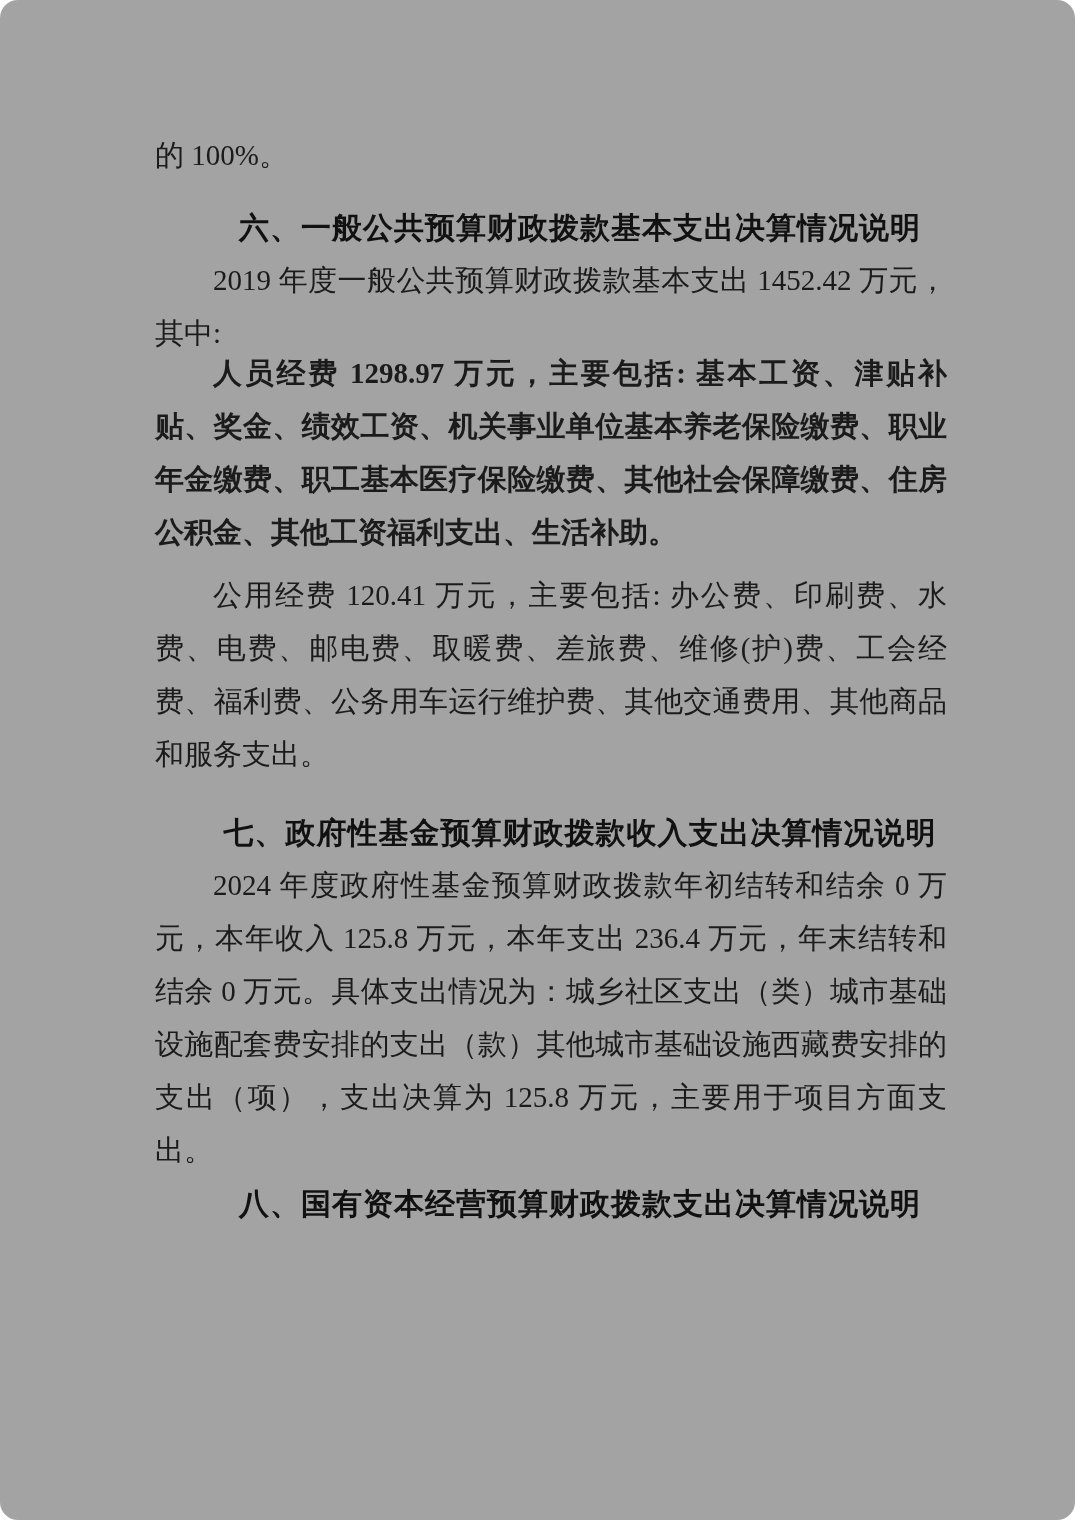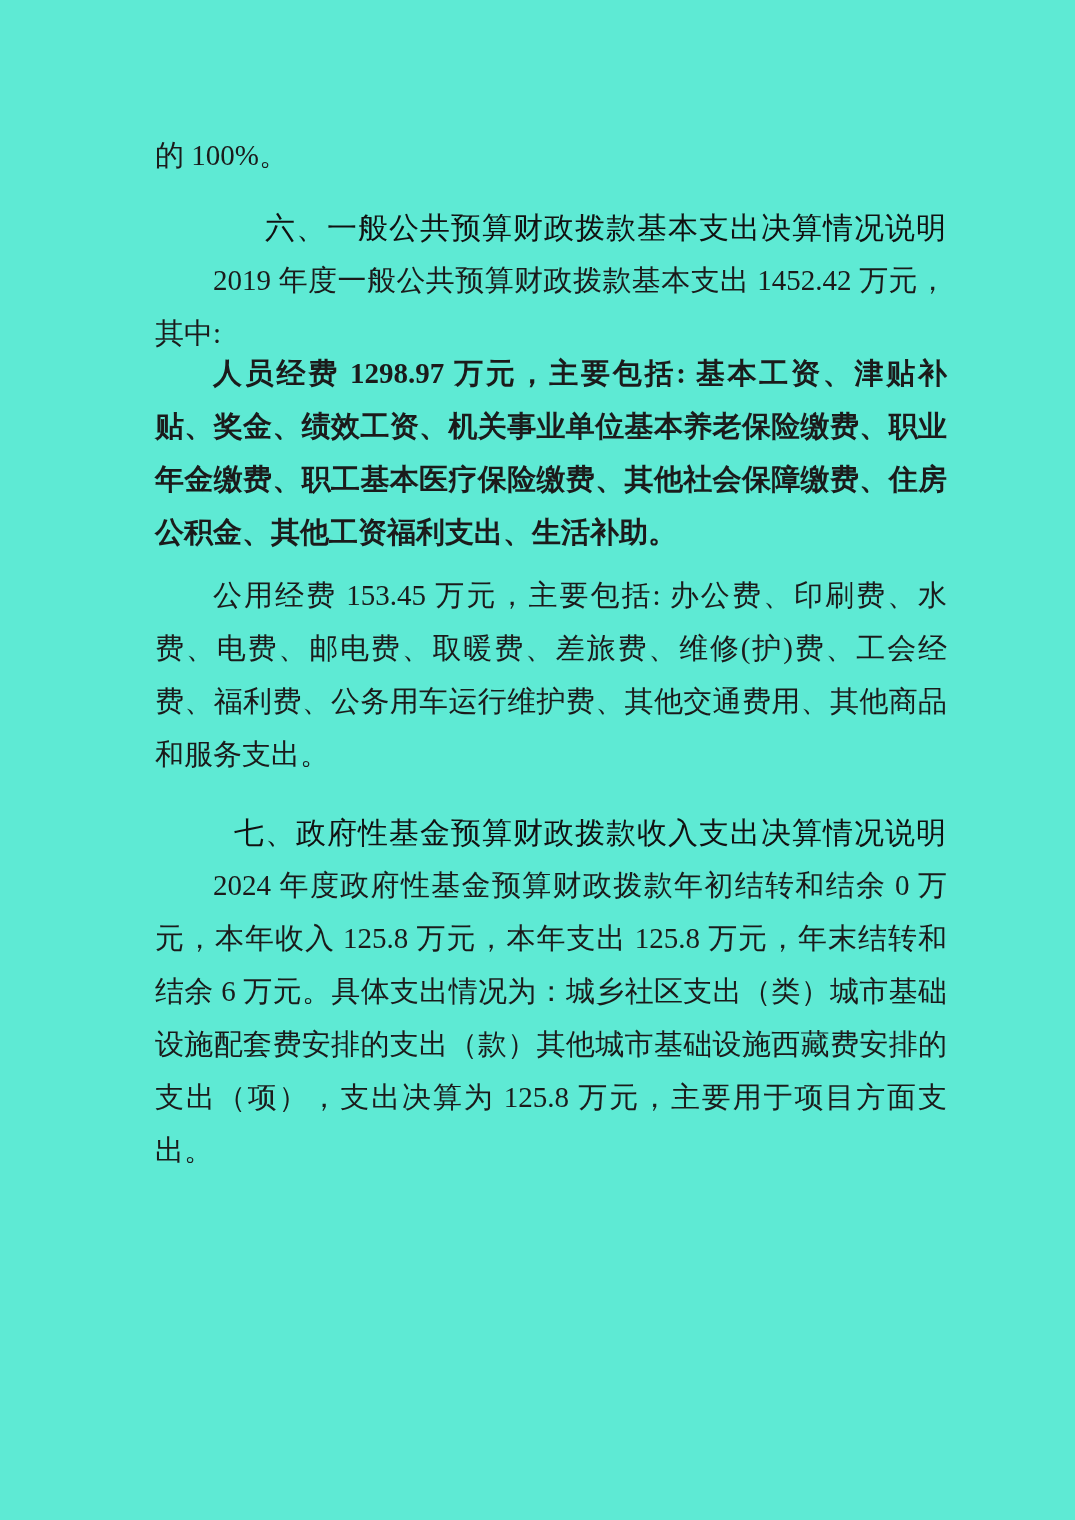--- a/index.html
+++ b/index.html
@@ -4,22 +4,23 @@
 <style>
   html, body {
     margin: 0;
     padding: 0;
     background: #ffffff;
   }
   .page {
     position: relative;
     width: 1075px;
     height: 1520px;
-    background: #5eead4;
+    background: #a3a3a3;
     overflow: hidden;
+    border-radius: 18px;
   }
   .content {
     position: absolute;
     left: 155px;
     top: 129px;
     width: 792px;
   }
   .para {
     margin: 0;
     font-family: "Liberation Serif", "DejaVu Serif", serif;
@@ -27,25 +28,25 @@
     line-height: 53px;
     color: #1b1b1b;
     text-align: justify;
     text-justify: inter-ideograph;
     word-break: break-all;
   }
   .para.indent { text-indent: 58px; }
   .heading {
     margin: 0;
     font-family: "Liberation Sans", "DejaVu Sans", sans-serif;
-    font-weight: 400;
+    font-weight: 700;
     font-size: 30px;
     line-height: 53px;
     color: #111111;
-    text-align: right;
+    text-align: center;
     text-indent: 58px;
     letter-spacing: 1px;
   }
   
   .mt-sm   { margin-top: 6px; }
   .mt-head { margin-top: 19px; }
   .mt-tight{ margin-top: -13px; font-weight: bold; }
   .mt-mid  { margin-top: 10px; }
   .mt-big  { margin-top: 25px; }
 </style>
@@ -57,22 +58,23 @@
 
     <p class="para">的 100%。</p>
 
 
     <h2 class="heading mt-head">六、一般公共预算财政拨款基本支出决算情况说明</h2>
 
     <p class="para indent">2019 年度一般公共预算财政拨款基本支出 1452.42 万元，其中:</p>
 
     <p class="para indent mt-tight">人员经费 1298.97 万元，主要包括: 基本工资、津贴补贴、奖金、绩效工资、机关事业单位基本养老保险缴费、职业年金缴费、职工基本医疗保险缴费、其他社会保障缴费、住房公积金、其他工资福利支出、生活补助。</p>
 
-    <p class="para indent mt-mid">公用经费 153.45 万元，主要包括: 办公费、印刷费、水费、电费、邮电费、取暖费、差旅费、维修(护)费、工会经费、福利费、公务用车运行维护费、其他交通费用、其他商品和服务支出。</p>
+    <p class="para indent mt-mid">公用经费 120.41 万元，主要包括: 办公费、印刷费、水费、电费、邮电费、取暖费、差旅费、维修(护)费、工会经费、福利费、公务用车运行维护费、其他交通费用、其他商品和服务支出。</p>
 
     <h2 class="heading mt-big">七、政府性基金预算财政拨款收入支出决算情况说明</h2>
 
-    <p class="para indent">2024 年度政府性基金预算财政拨款年初结转和结余 0 万元，本年收入 125.8 万元，本年支出 125.8 万元，年末结转和结余 6 万元。具体支出情况为：城乡社区支出（类）城市基础设施配套费安排的支出（款）其他城市基础设施西藏费安排的支出（项），支出决算为 125.8 万元，主要用于项目方面支出。</p>
+    <p class="para indent">2024 年度政府性基金预算财政拨款年初结转和结余 0 万元，本年收入 125.8 万元，本年支出 236.4 万元，年末结转和结余 0 万元。具体支出情况为：城乡社区支出（类）城市基础设施配套费安排的支出（款）其他城市基础设施西藏费安排的支出（项），支出决算为 125.8 万元，主要用于项目方面支出。</p>
 
+    <h2 class="heading">八、国有资本经营预算财政拨款支出决算情况说明</h2>
 
 
   </div>
 </div>
 
 </body></html>

